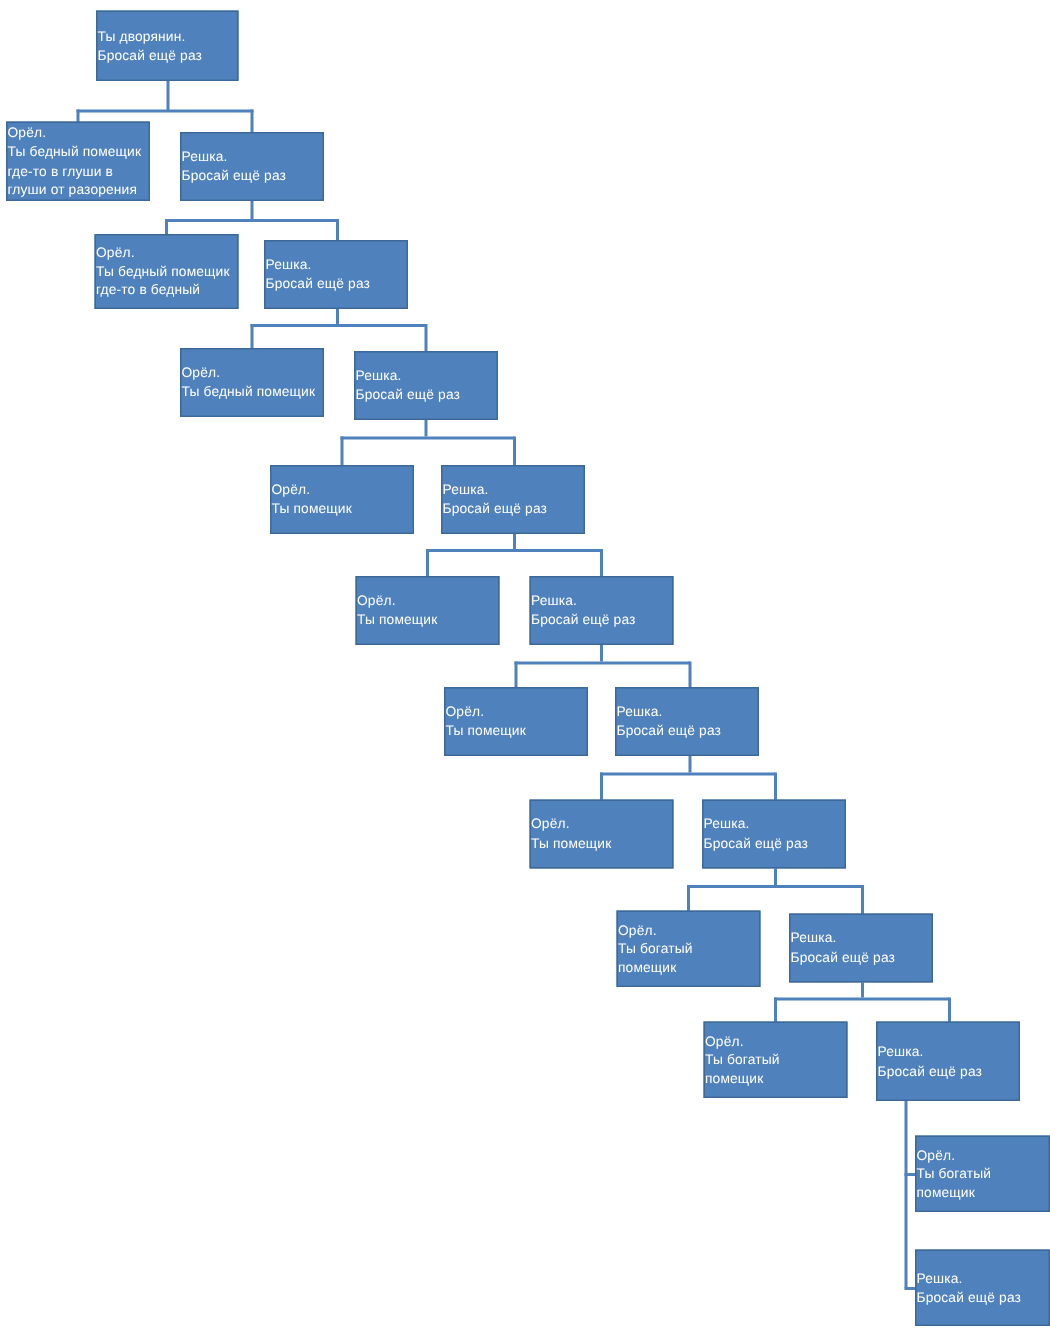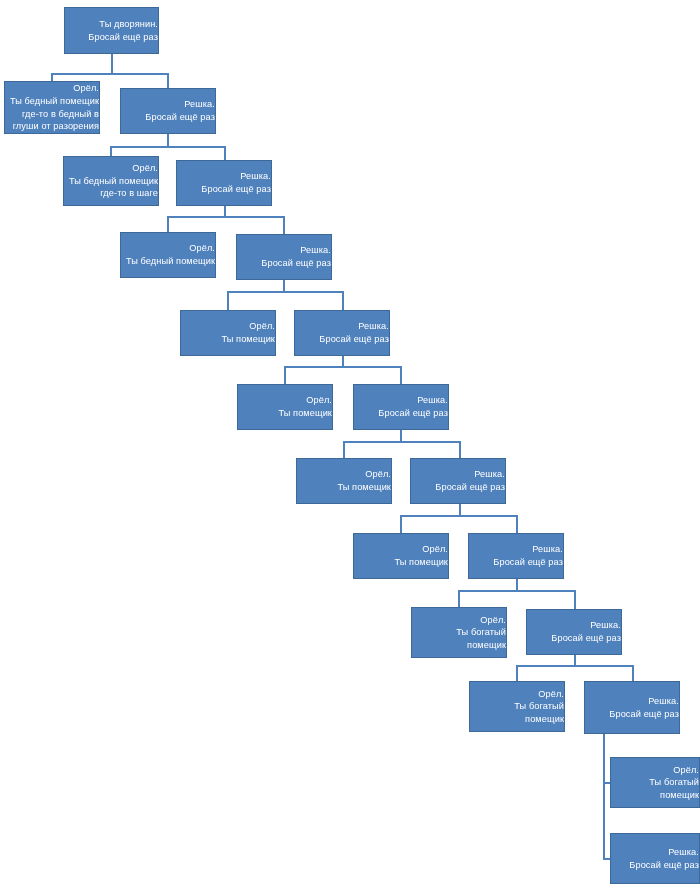--- a/index.html
+++ b/index.html
@@ -19,21 +19,21 @@
     position: absolute;
     box-sizing: border-box;
     background: #4f81bd;
     border: 1px solid #3c6997;
     color: #ffffff;
     font-size: 9.2px;
     line-height: 12.6px;
     text-align: center;
     display: flex;
     flex-direction: column;
-    align-items: flex-end;
+    align-items: flex-start;
     justify-content: center;
     letter-spacing: 0.1px;
     white-space: nowrap;
   }
   .node .ln {
     display: block;
   }
   .conn {
     position: absolute;
     background: #4f81bd;
@@ -87,31 +87,31 @@
       <div class="conn h" style="left: 603px; top: 858px; width: 8px; background: rgb(79, 129, 189);"></div>
     </div>
   <div id="nodes-layer">
       <div class="node" style="left: 64px; top: 7px; width: 95px; height: 47px; background: rgb(79, 129, 189); border-color: rgb(60, 105, 151); color: rgb(255, 255, 255);">
         <span class="ln">Ты дворянин.</span>
         <span class="ln">Бросай ещё раз</span>
       </div>
       <div class="node" style="left: 4px; top: 81px; width: 96px; height: 53px; background: rgb(79, 129, 189); border-color: rgb(60, 105, 151); color: rgb(255, 255, 255);">
         <span class="ln">Орёл.</span>
         <span class="ln">Ты бедный помещик</span>
-        <span class="ln">где-то в бедный в</span>
+        <span class="ln">где-то в глуши в</span>
         <span class="ln">глуши от разорения</span>
       </div>
       <div class="node" style="left: 120px; top: 88px; width: 96px; height: 46px; background: rgb(79, 129, 189); border-color: rgb(60, 105, 151); color: rgb(255, 255, 255);">
         <span class="ln">Решка.</span>
         <span class="ln">Бросай ещё раз</span>
       </div>
       <div class="node" style="left: 63px; top: 156px; width: 96px; height: 50px; background: rgb(79, 129, 189); border-color: rgb(60, 105, 151); color: rgb(255, 255, 255);">
         <span class="ln">Орёл.</span>
         <span class="ln">Ты бедный помещик</span>
-        <span class="ln">где-то в шаге</span>
+        <span class="ln">где-то в бедный</span>
       </div>
       <div class="node" style="left: 176px; top: 160px; width: 96px; height: 46px; background: rgb(79, 129, 189); border-color: rgb(60, 105, 151); color: rgb(255, 255, 255);">
         <span class="ln">Решка.</span>
         <span class="ln">Бросай ещё раз</span>
       </div>
       <div class="node" style="left: 120px; top: 232px; width: 96px; height: 46px; background: rgb(79, 129, 189); border-color: rgb(60, 105, 151); color: rgb(255, 255, 255);">
         <span class="ln">Орёл.</span>
         <span class="ln">Ты бедный помещик</span>
       </div>
       <div class="node" style="left: 236px; top: 234px; width: 96px; height: 46px; background: rgb(79, 129, 189); border-color: rgb(60, 105, 151); color: rgb(255, 255, 255);">

